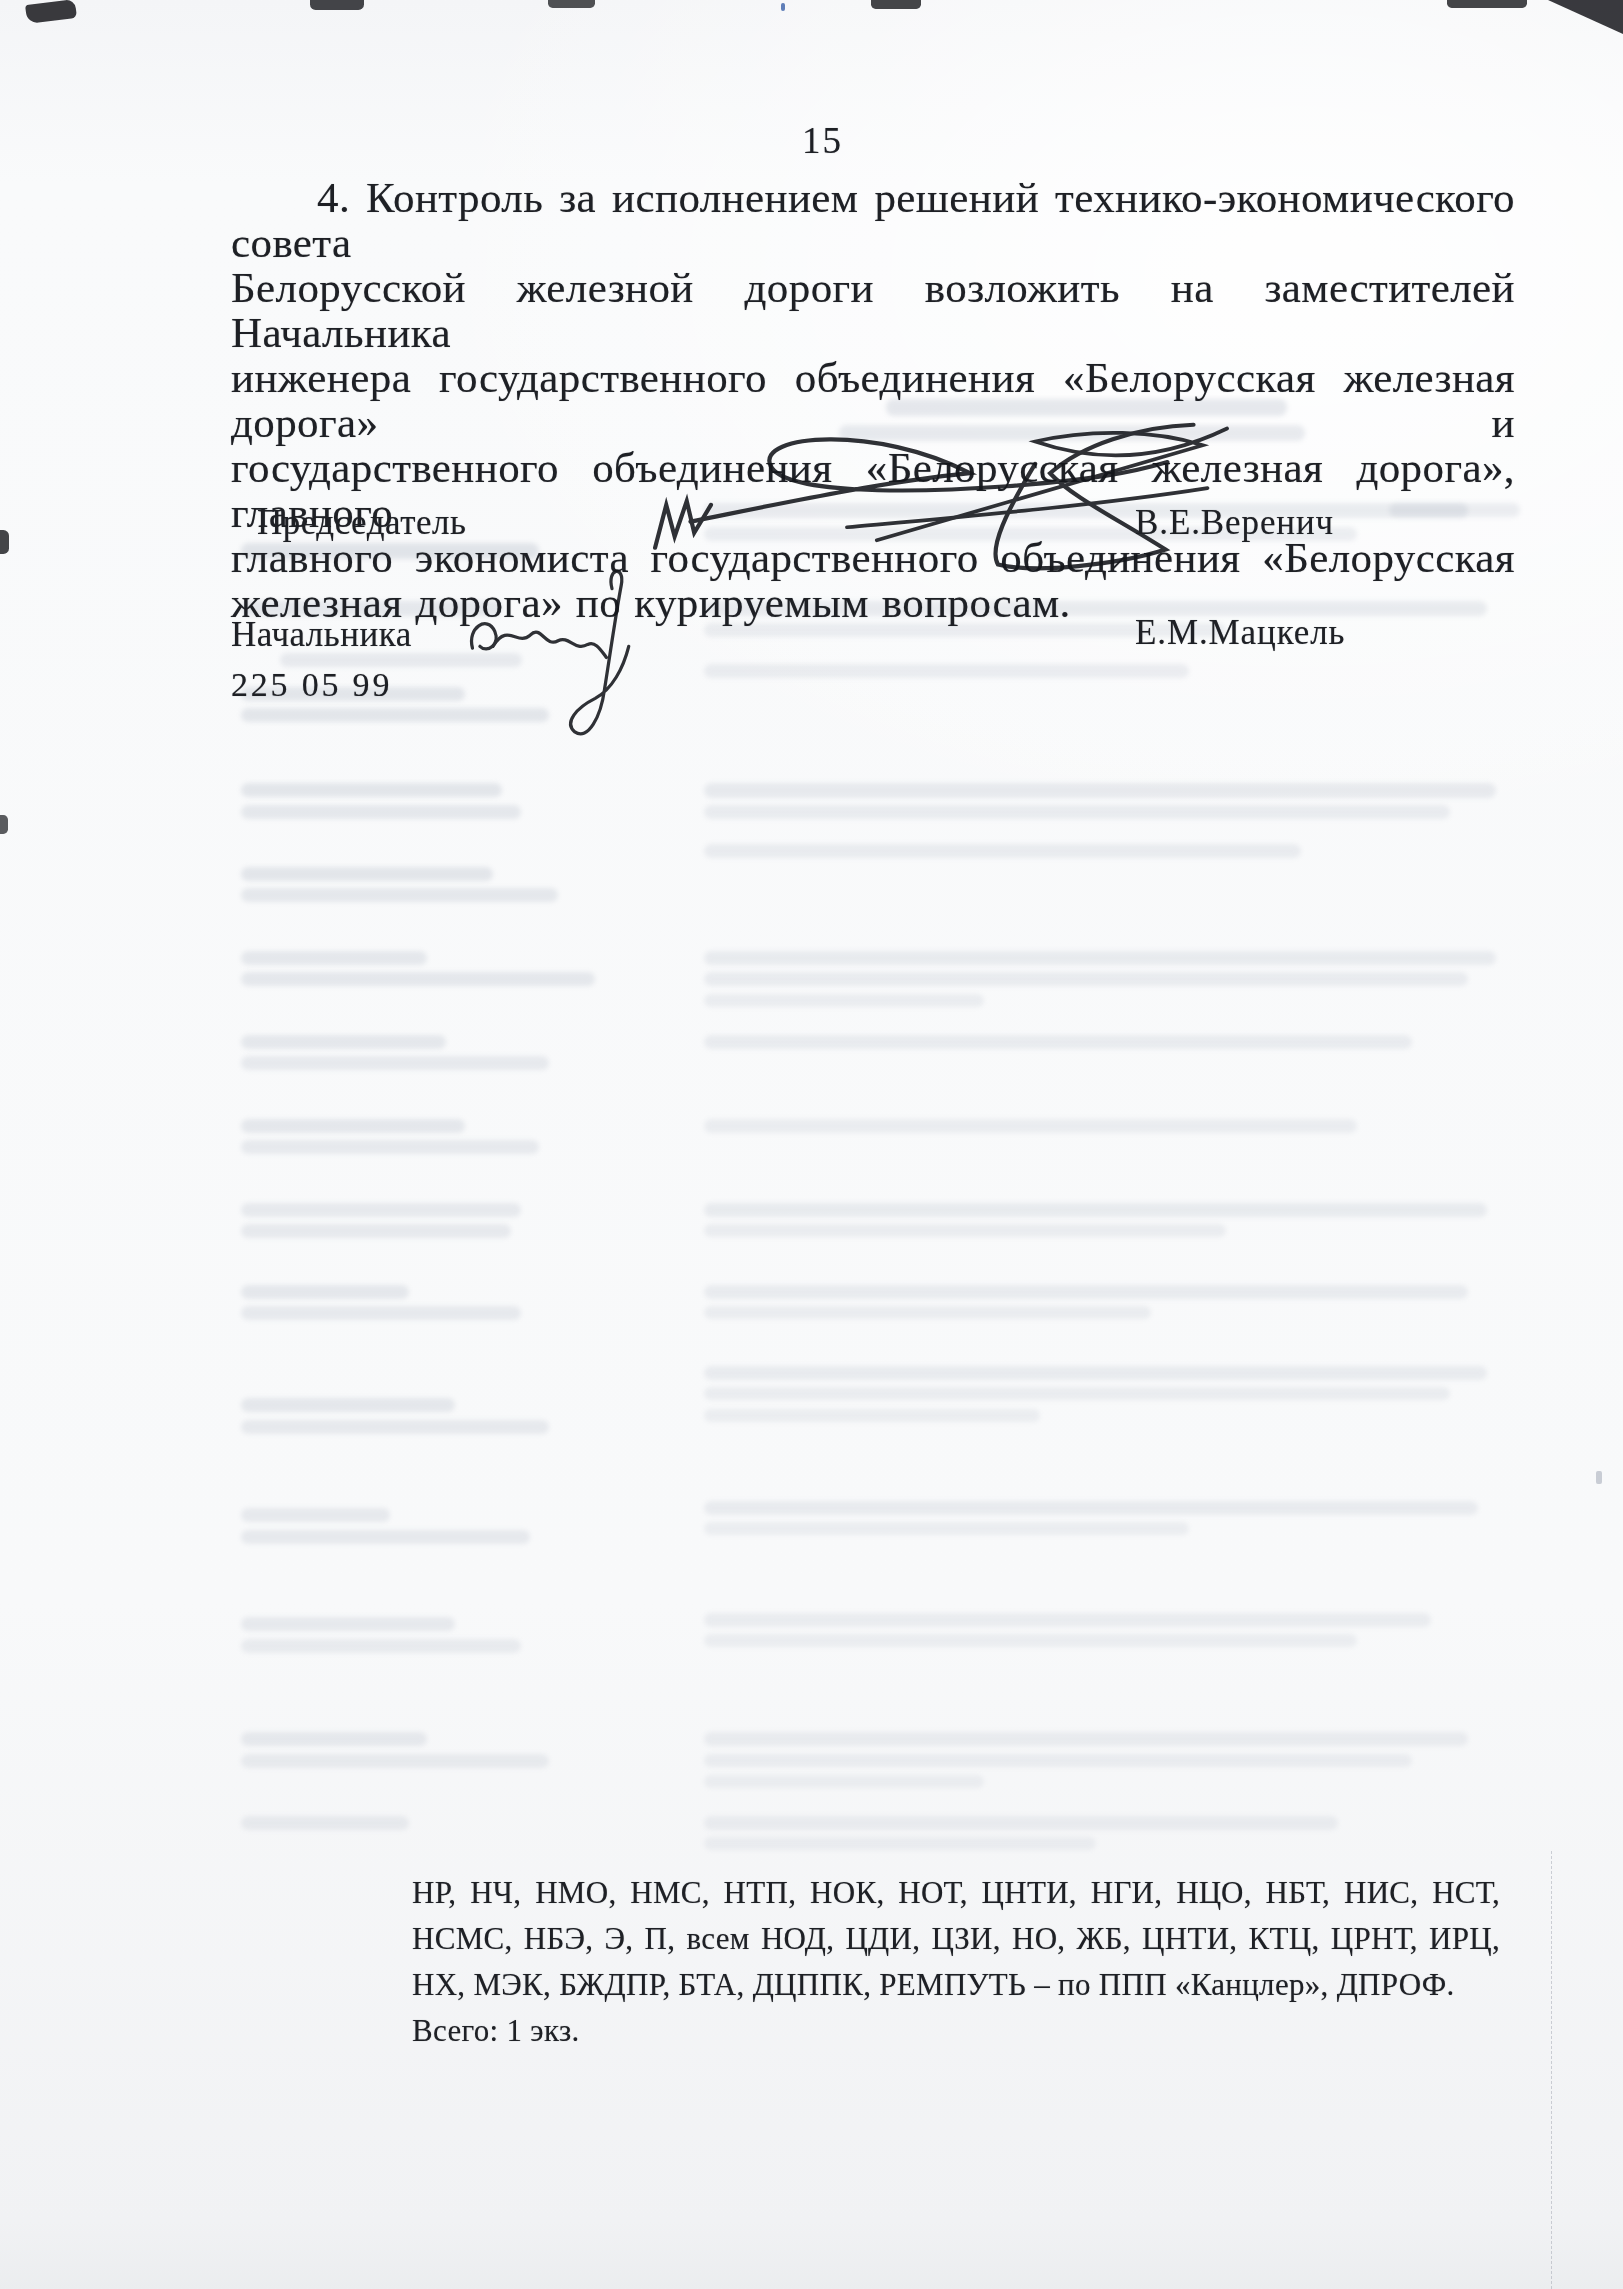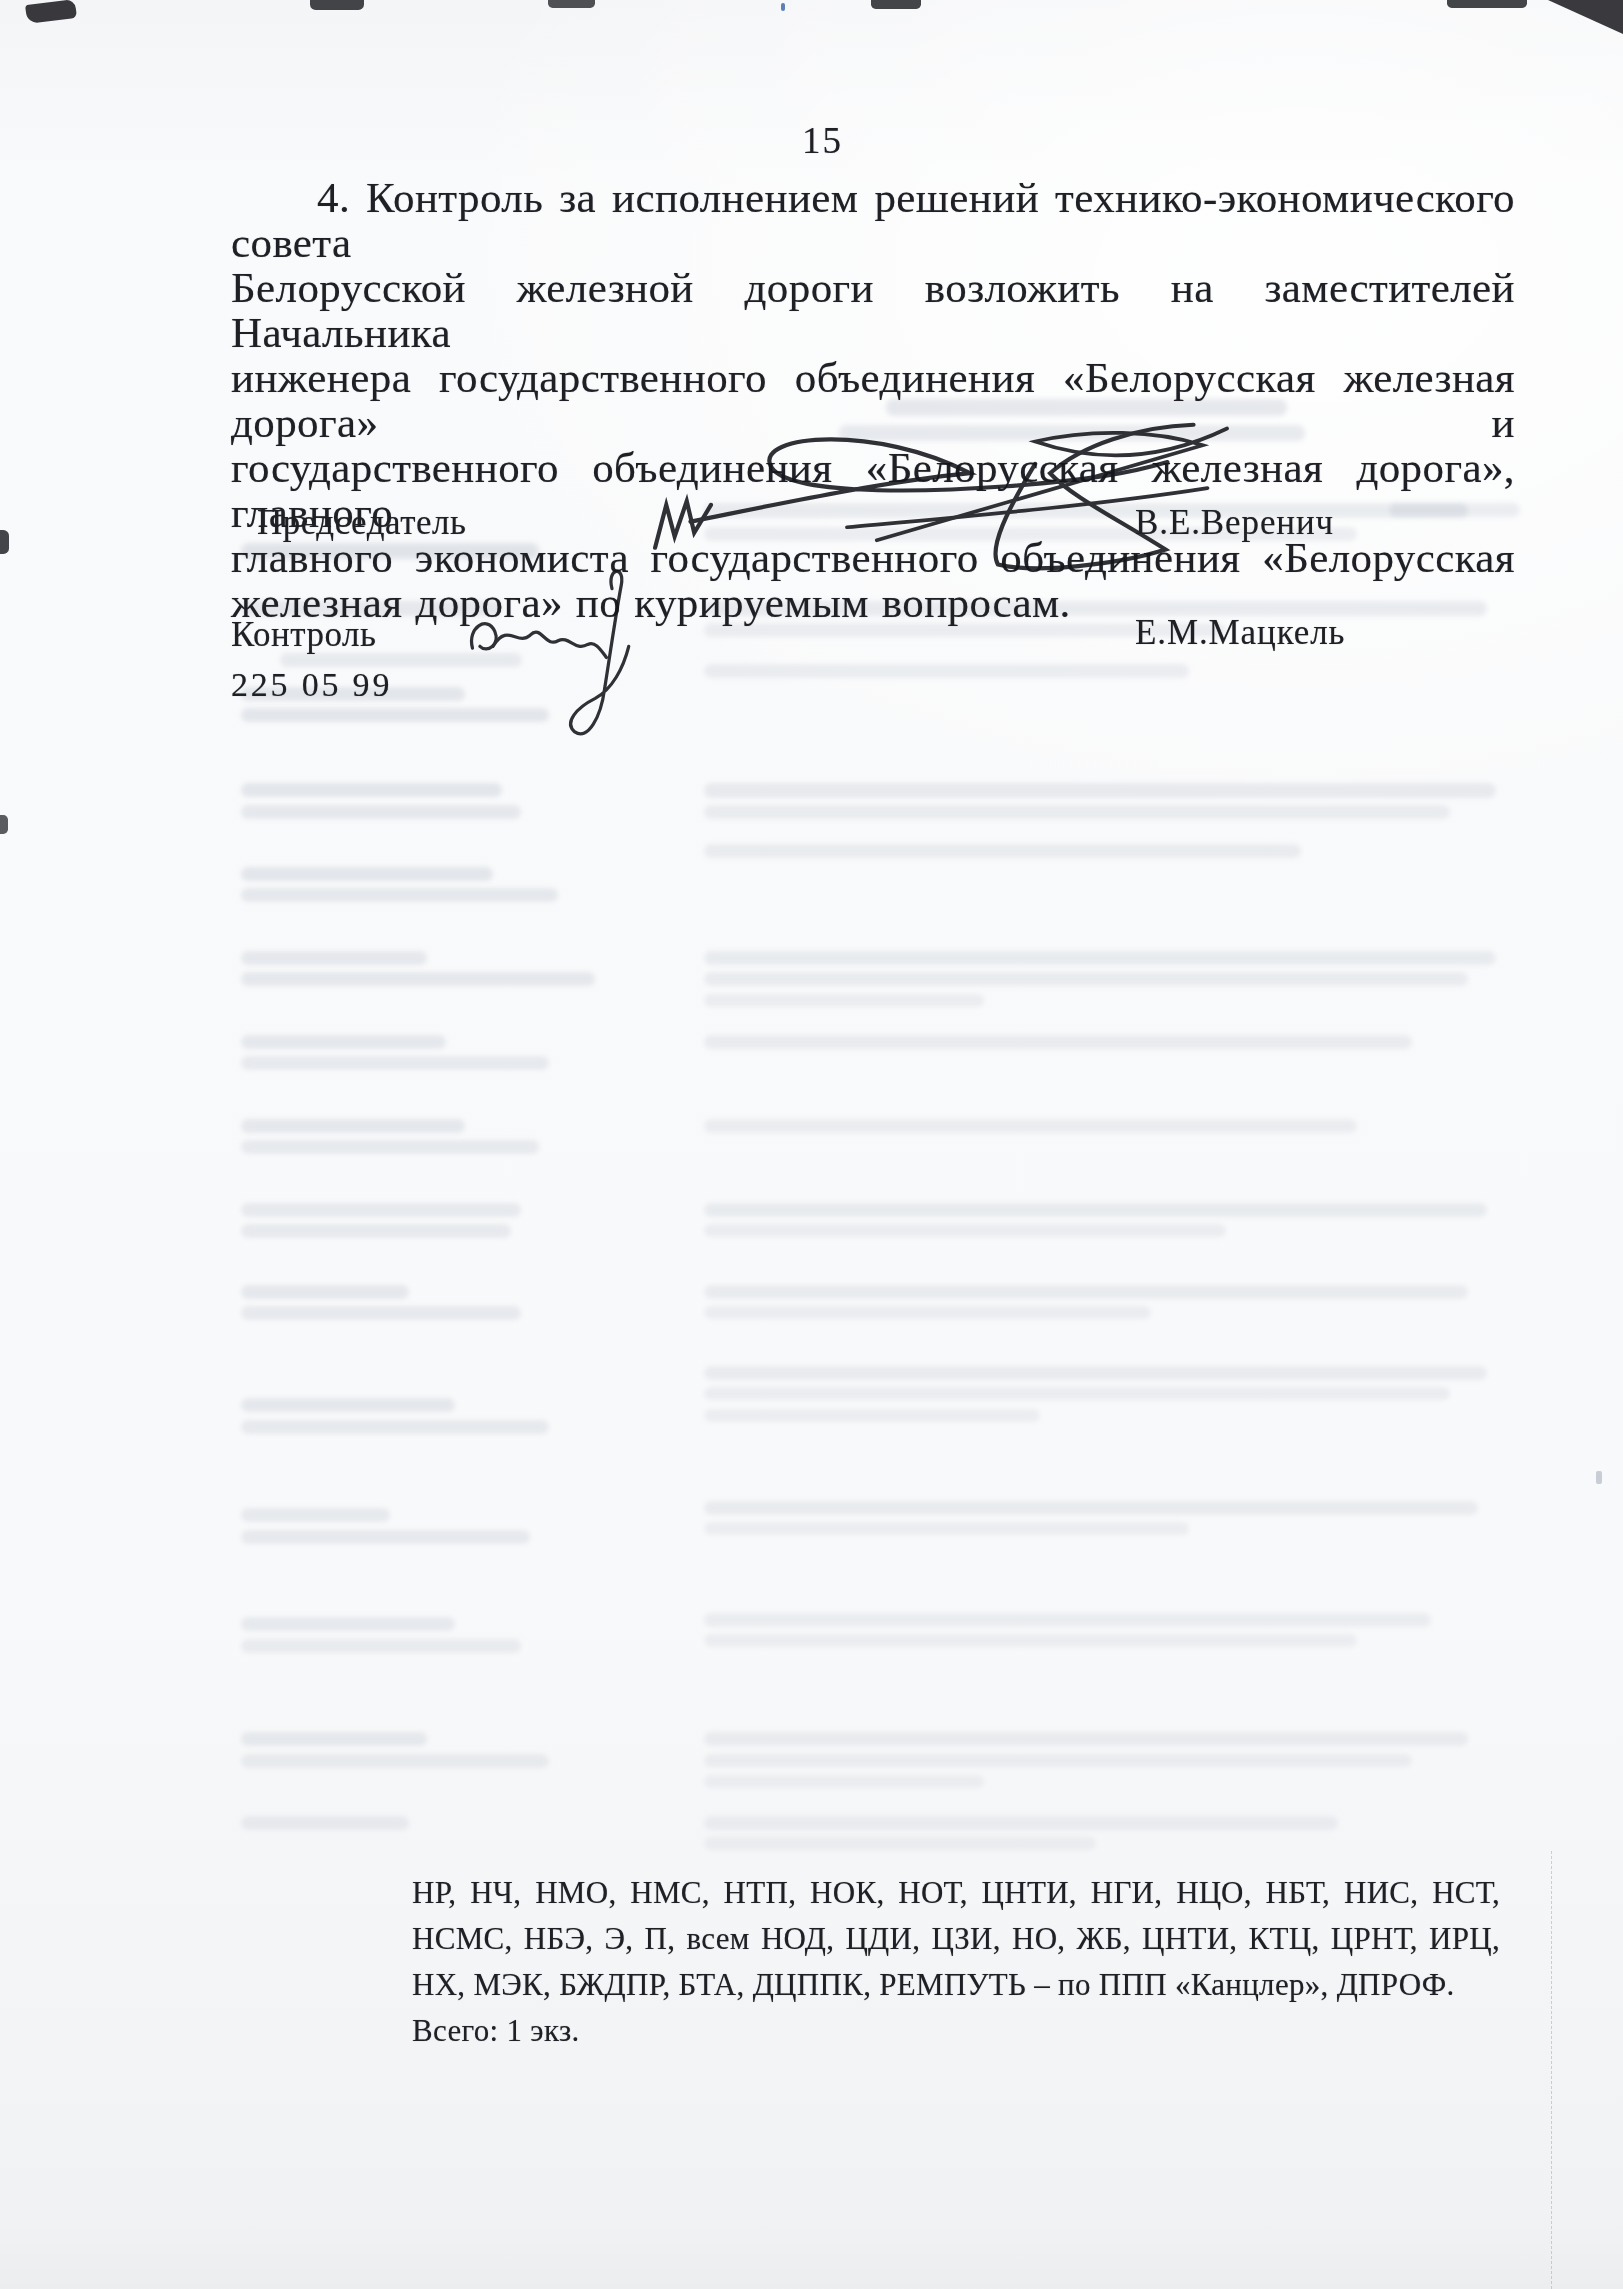--- a/index.html
+++ b/index.html
@@ -124,21 +124,21 @@
         <path d="M62,150 L74,104 L83,138 L96,100 L104,134 L122,104" stroke-width="4.5"></path>
         <path d="M100,122 C190,104 300,80 400,70 C300,18 170,28 186,62 C200,92 330,92 440,84 C530,77 572,70 612,58" stroke-width="4.5"></path>
         <path d="M268,128 C400,116 540,104 655,86" stroke-width="4"></path>
         <path d="M300,142 L650,40 C600,24 530,22 470,36 C540,60 610,54 676,22" stroke-width="4"></path>
         <path d="M470,60 C440,110 420,150 430,168 C470,178 560,168 610,152 C560,120 510,96 486,70 C520,40 580,20 640,18" stroke-width="4.5"></path>
       </g>
     </svg>
   </div>
   <div class="txt sig-name" style="left:1135px;top:503px;">В.Е.Веренич</div>
 
-  <div class="txt sig-label" style="left:231px;top:615px;">Контроль</div>
+  <div class="txt sig-label" style="left:231px;top:615px;">Начальника</div>
   <div class="sigwrap" style="left:446px;top:557px;">
     <svg width="252" height="200" viewBox="0 0 270 215" fill="none">
       <g stroke="#14161b" stroke-linecap="round" fill="none" opacity="0.88">
         <path d="M28,98 C22,76 44,62 52,80 C58,94 44,104 36,96" stroke-width="3.5"></path>
         <path d="M50,96 C66,70 76,96 90,84 C102,72 106,98 120,90 C132,84 138,102 152,94 C160,90 166,100 172,108" stroke-width="3.5"></path>
         <path d="M178,34 C172,12 192,8 188,30 C182,62 176,104 170,142 C166,172 152,198 138,188 C126,178 140,162 160,152 C178,142 190,120 196,96" stroke-width="3.5"></path>
       </g>
     </svg>
   </div>
   <div class="txt sig-name" style="left:1135px;top:613px;">Е.М.Мацкель</div>

